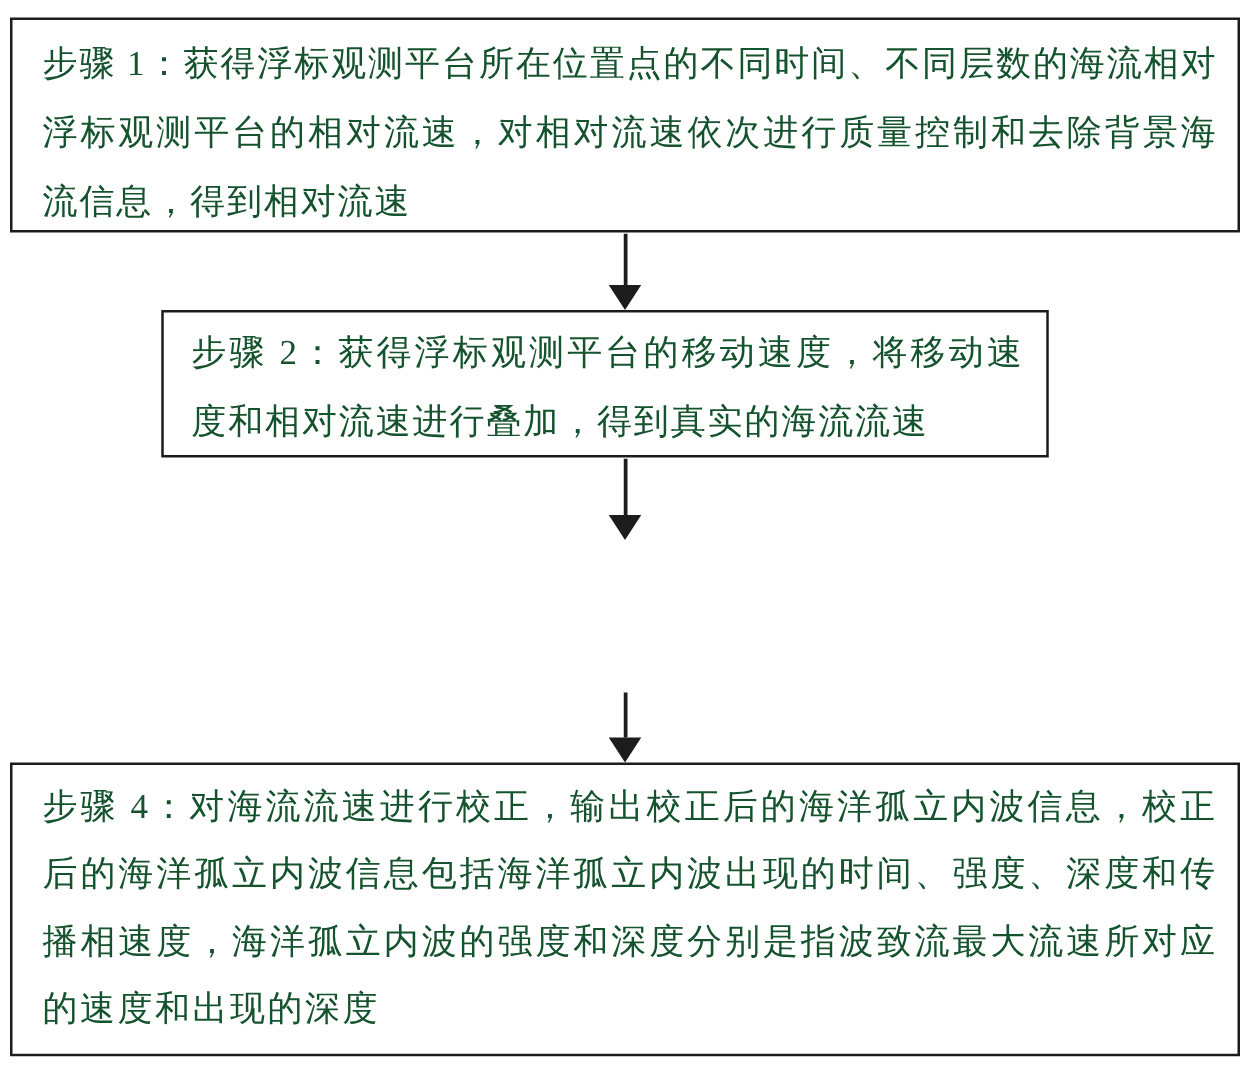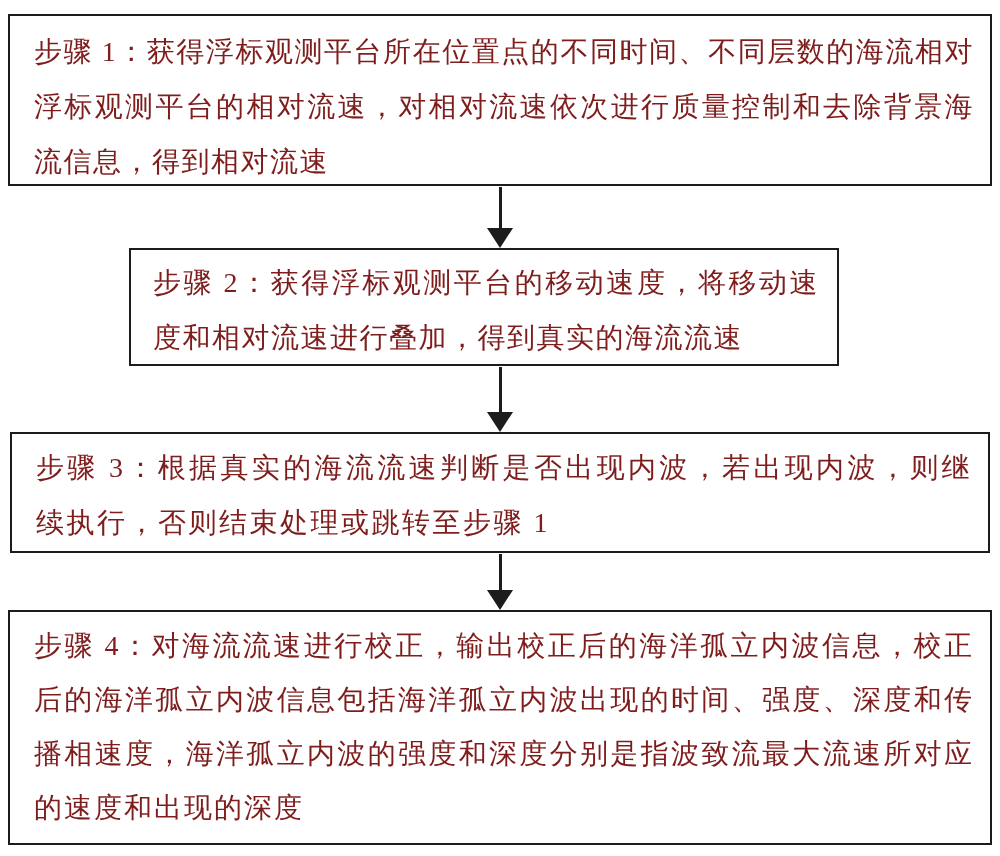--- a/index.html
+++ b/index.html
@@ -13,21 +13,21 @@
     height: 856px;
     background: #ffffff;
     font-family: "Liberation Serif", "DejaVu Serif", serif;
     overflow: hidden;
   }
   .step-box {
     position: absolute;
     box-sizing: border-box;
     border: 2px solid #1c1c1c;
     background: #ffffff;
-    color: #7f1d1d;
+    color: #14532d;
     font-size: 28px;
     letter-spacing: 1.5px;
     text-align: justify;
     text-align-last: left;
     overflow: hidden;
   }
   .step-box p {
     margin: 0;
   }
   #box-step1 {
@@ -95,23 +95,20 @@
 
   <div class="step-box" id="box-step2">
     <p>步骤 2：获得浮标观测平台的移动速度，将移动速度和相对流速进行叠加，得到真实的海流流速</p>
   </div>
 
   <div class="flow-arrow" id="arrow-2">
     <div class="arrow-line"></div>
     <div class="arrow-head"></div>
   </div>
 
-  <div class="step-box" id="box-step3">
-    <p>步骤 3：根据真实的海流流速判断是否出现内波，若出现内波，则继续执行，否则结束处理或跳转至步骤 1</p>
-  </div>
 
   <div class="flow-arrow" id="arrow-3">
     <div class="arrow-line"></div>
     <div class="arrow-head"></div>
   </div>
 
   <div class="step-box" id="box-step4">
     <p>步骤 4：对海流流速进行校正，输出校正后的海洋孤立内波信息，校正后的海洋孤立内波信息包括海洋孤立内波出现的时间、强度、深度和传播相速度，海洋孤立内波的强度和深度分别是指波致流最大流速所对应的速度和出现的深度</p>
   </div>
 

